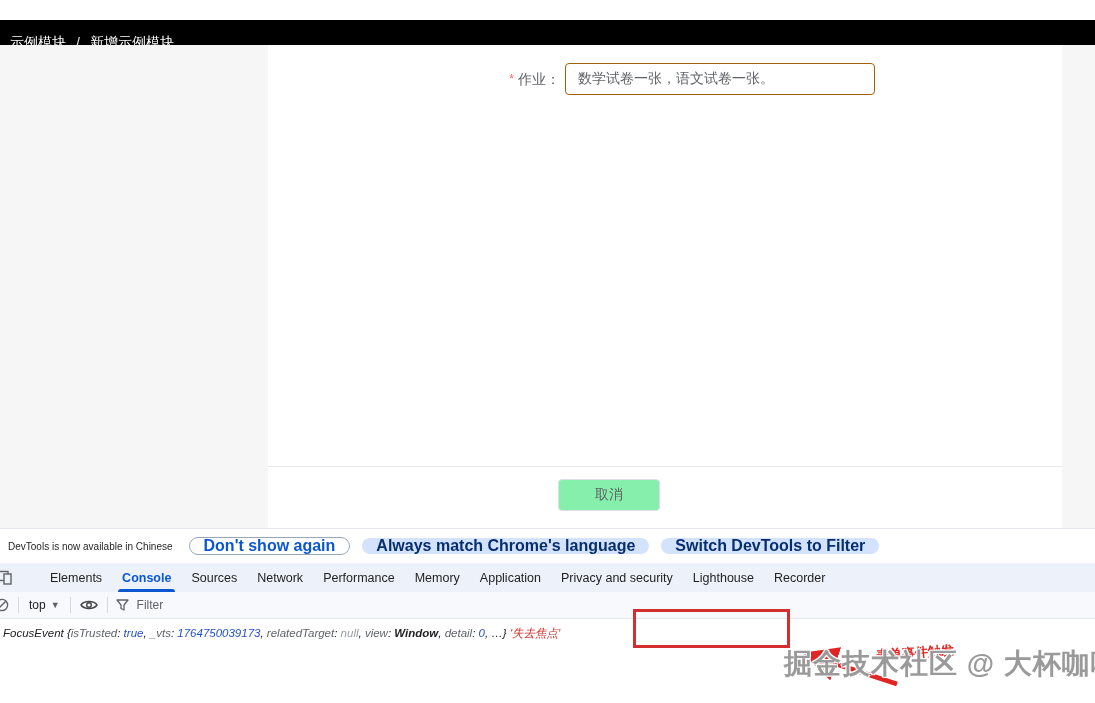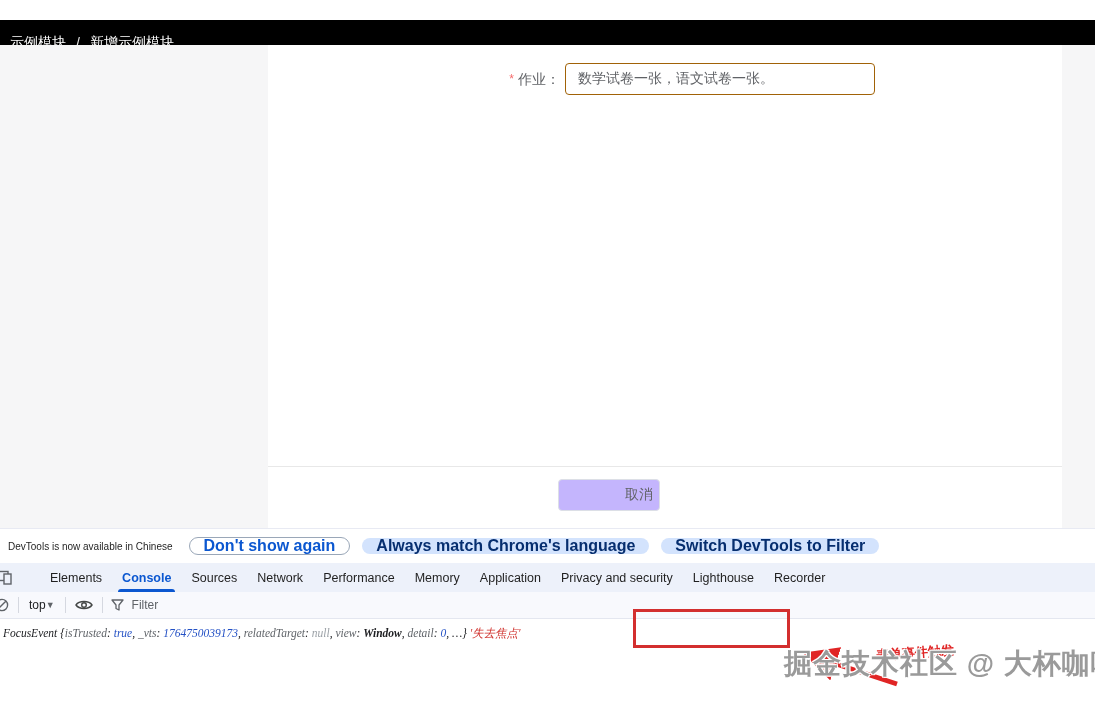--- a/index.html
+++ b/index.html
@@ -11,46 +11,46 @@
   .topbar .sep{margin:0 10px;color:#e8e8e8;}
 
   
   .page{position:absolute;left:0;top:45px;width:1095px;height:483px;background:#f6f6f7;}
   .panel{position:absolute;left:268px;top:0;width:794px;height:483px;background:#fff;}
   .form-label{position:absolute;left:0;top:26px;width:292px;text-align:right;font-size:14px;color:#606266;}
   .form-label .req{color:#f56c6c;margin-right:4px;font-size:12px;vertical-align:1px;}
   .form-input{position:absolute;left:297px;top:18px;width:310px;height:32px;box-sizing:border-box;border:1px solid #a16207;border-radius:4px;padding:0 12px;font-size:14px;color:#606266;background:#fff;outline:none;font-family:"Liberation Sans",sans-serif;}
   .panel-footer{position:absolute;left:0;top:421px;width:794px;height:62px;border-top:1px solid #e8e8e8;background:#fff;}
   .btn{position:absolute;top:12px;height:32px;box-sizing:border-box;border-radius:4px;font-size:14px;cursor:pointer;font-family:"Liberation Sans",sans-serif;}
-  .btn-cancel{left:290px;width:102px;background:#c4b5fd;border:1px solid #dcdfe6;color:#606266;text-align:right;}
+  .btn-cancel{left:290px;width:102px;background:#86efac;border:1px solid #dcdfe6;color:#606266;}
   .btn-confirm{left:404px;width:100px;background:#4b9ef7;border:1px solid #4b9ef7;color:#fff;font-weight:bold;}
 
   
   .devtools{position:absolute;left:0;top:528px;width:1095px;height:175px;background:#fff;border-top:1px solid #e8eaf3;}
   .infobar{position:relative;width:100%;height:34px;background:#fff;display:flex;align-items:center;}
   .infobar .msg{margin-left:8px;font-size:10px;color:#1f1f1f;white-space:nowrap;}
   .pill{height:14px;border-radius:13px;font-size:16px;display:inline-flex;align-items:center;padding:8px 14px;cursor:pointer;border:none;white-space:nowrap;font-family:"Liberation Sans",sans-serif;}
   .pill.outline{background:#fff;border:1px solid #9aa7b8;color:#0b57d0;font-weight:bold;margin-left:16px;}
   .pill.filled{background:#d3e3fd;color:#062e6f;font-weight:bold;margin-left:12px;}
 
   .tabbar{position:relative;width:100%;height:29px;background:#edf1fa;display:flex;align-items:stretch;padding-left:40px;box-sizing:border-box;font-size:12.5px;color:#1f1f1f;}
   .tab{display:flex;align-items:center;padding:0 10px;position:relative;cursor:pointer;white-space:nowrap;}
   .tab.active{color:#0b57d0;font-weight:bold;}
   .tab.active::after{content:"";position:absolute;left:6px;right:6px;bottom:0;height:3px;background:#0b57d0;border-radius:3px 3px 0 0;}
   .device-icon{position:absolute;left:-5px;top:7px;}
 
   .ctoolbar{position:relative;width:100%;height:26px;background:#f8f9fd;border-bottom:1px solid #e4e7f0;display:flex;align-items:center;font-size:12px;color:#202124;}
   .vdiv{width:1px;height:16px;background:#d5d8e0;margin:0 8px;}
   .ban-icon{margin-left:-6px;}
-  .ctx{display:flex;align-items:center;cursor:pointer;padding:0 2px;}
+  .ctx{display:flex;align-items:center;gap:5px;cursor:pointer;padding:0 2px;}
   .caret{font-size:9px;color:#5f6368;}
   .filterbox{display:flex;align-items:center;gap:8px;color:#5f6368;}
 
   .clog{position:relative;width:100%;height:85px;background:#fff;}
-  .logline{position:absolute;left:3px;top:7px;font-family:Liberation Serif, serif;font-size:11.5px;font-style:italic;white-space:nowrap;color:#202124;}
+  .logline{position:absolute;left:3px;top:7px;font-family:Liberation Sans, sans-serif;font-size:11.5px;font-style:italic;white-space:nowrap;color:#202124;}
   .tok-obj{color:#202124;}
   .tok-plain{color:#202124;}
   .tok-prop{color:#5f6368;}
   .tok-value{color:#2451c5;}
   .tok-null{color:#9aa0a6;}
   .tok-objname{color:#202124;font-weight:bold;}
   .tok-string{color:#d0312d;}
 
   .redbox{position:absolute;left:633px;top:609px;width:157px;height:39px;border:3px solid #d32f2f;box-sizing:border-box;z-index:5;background:transparent;}
   .rednote{position:absolute;left:876px;top:644px;font-size:13px;font-weight:bold;color:#e02525;transform:rotate(-4deg);z-index:5;white-space:nowrap;}

